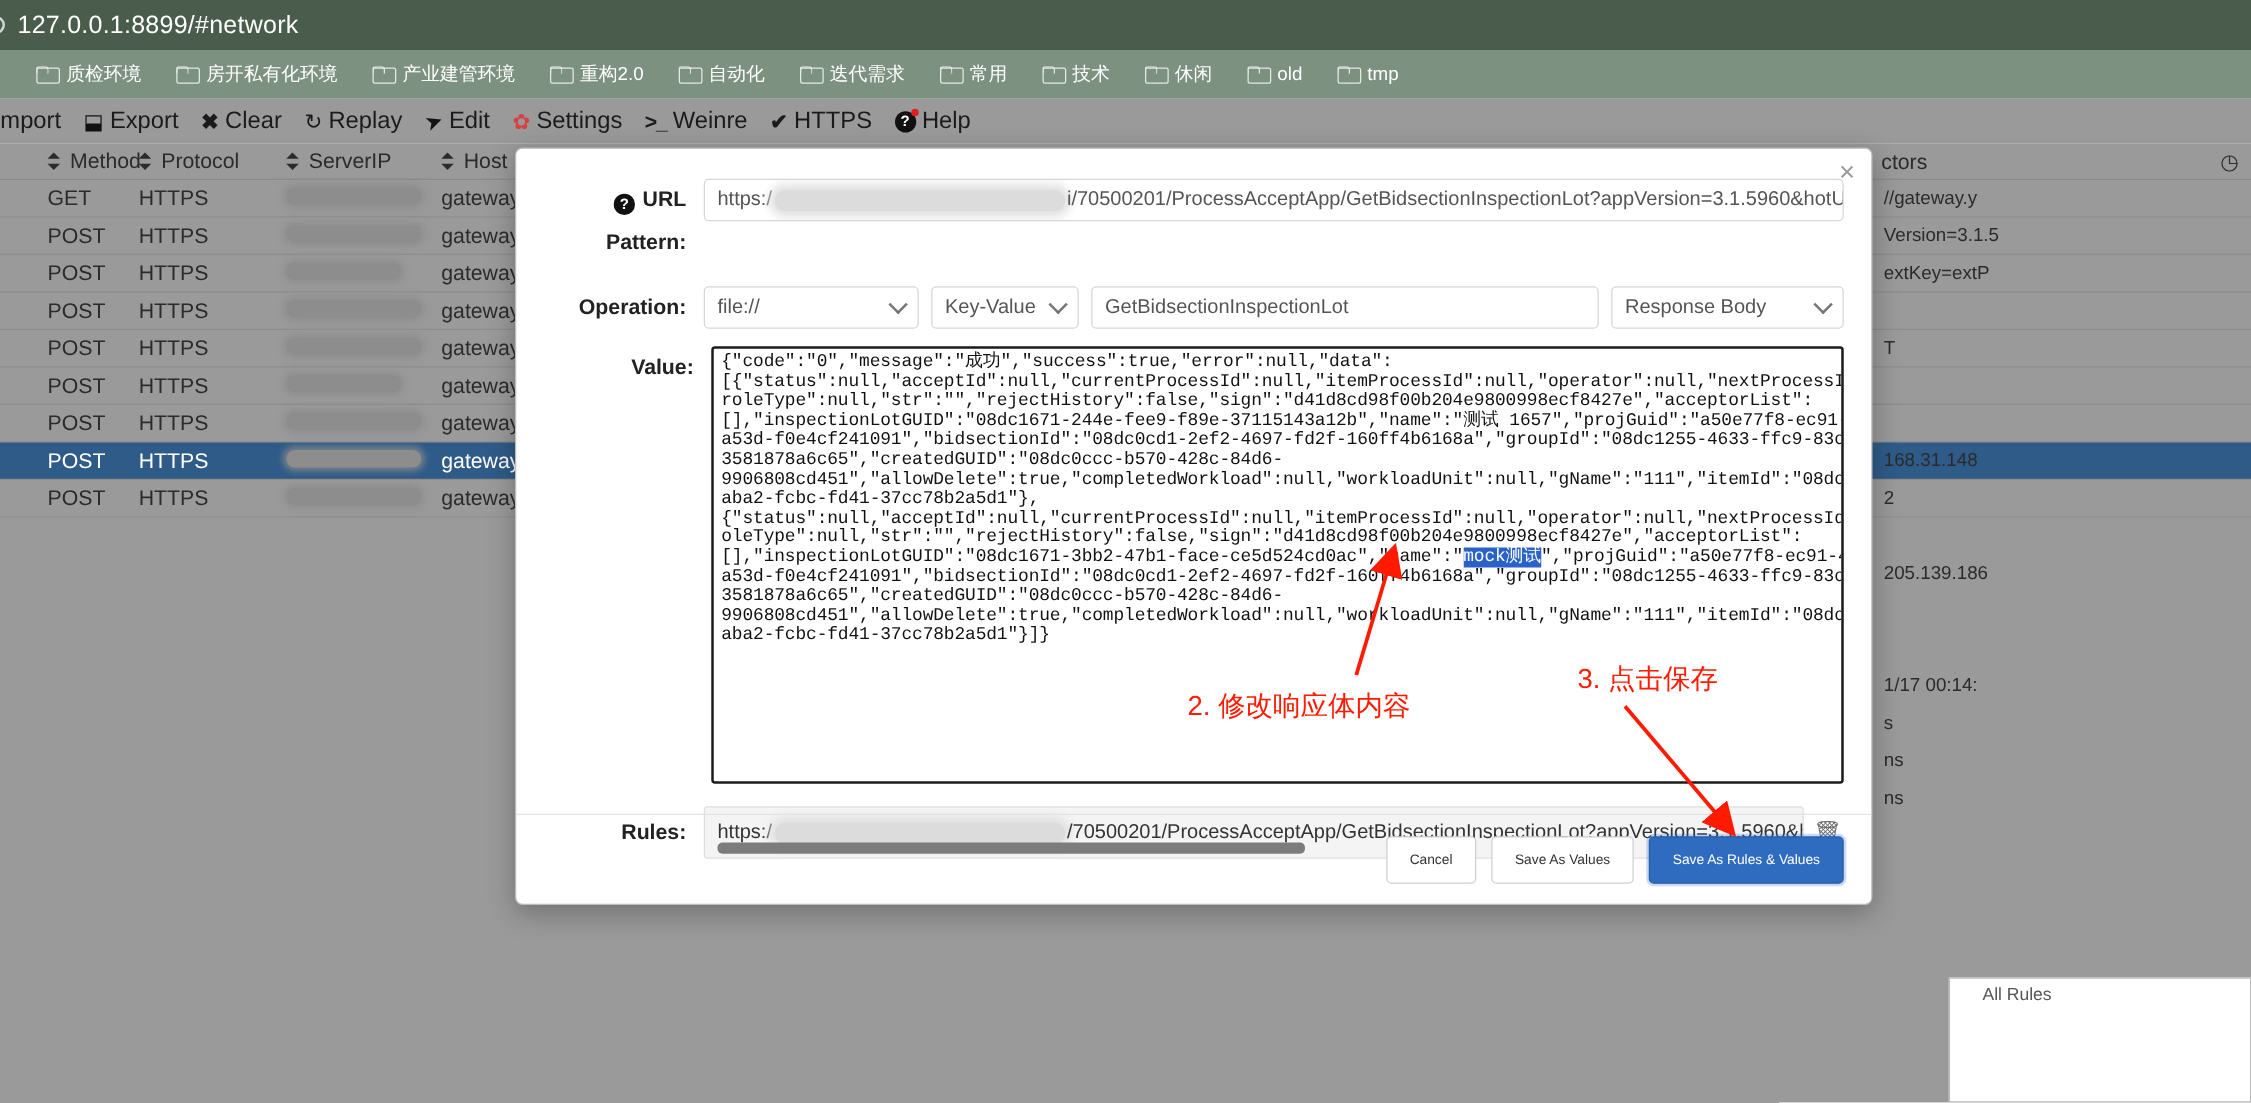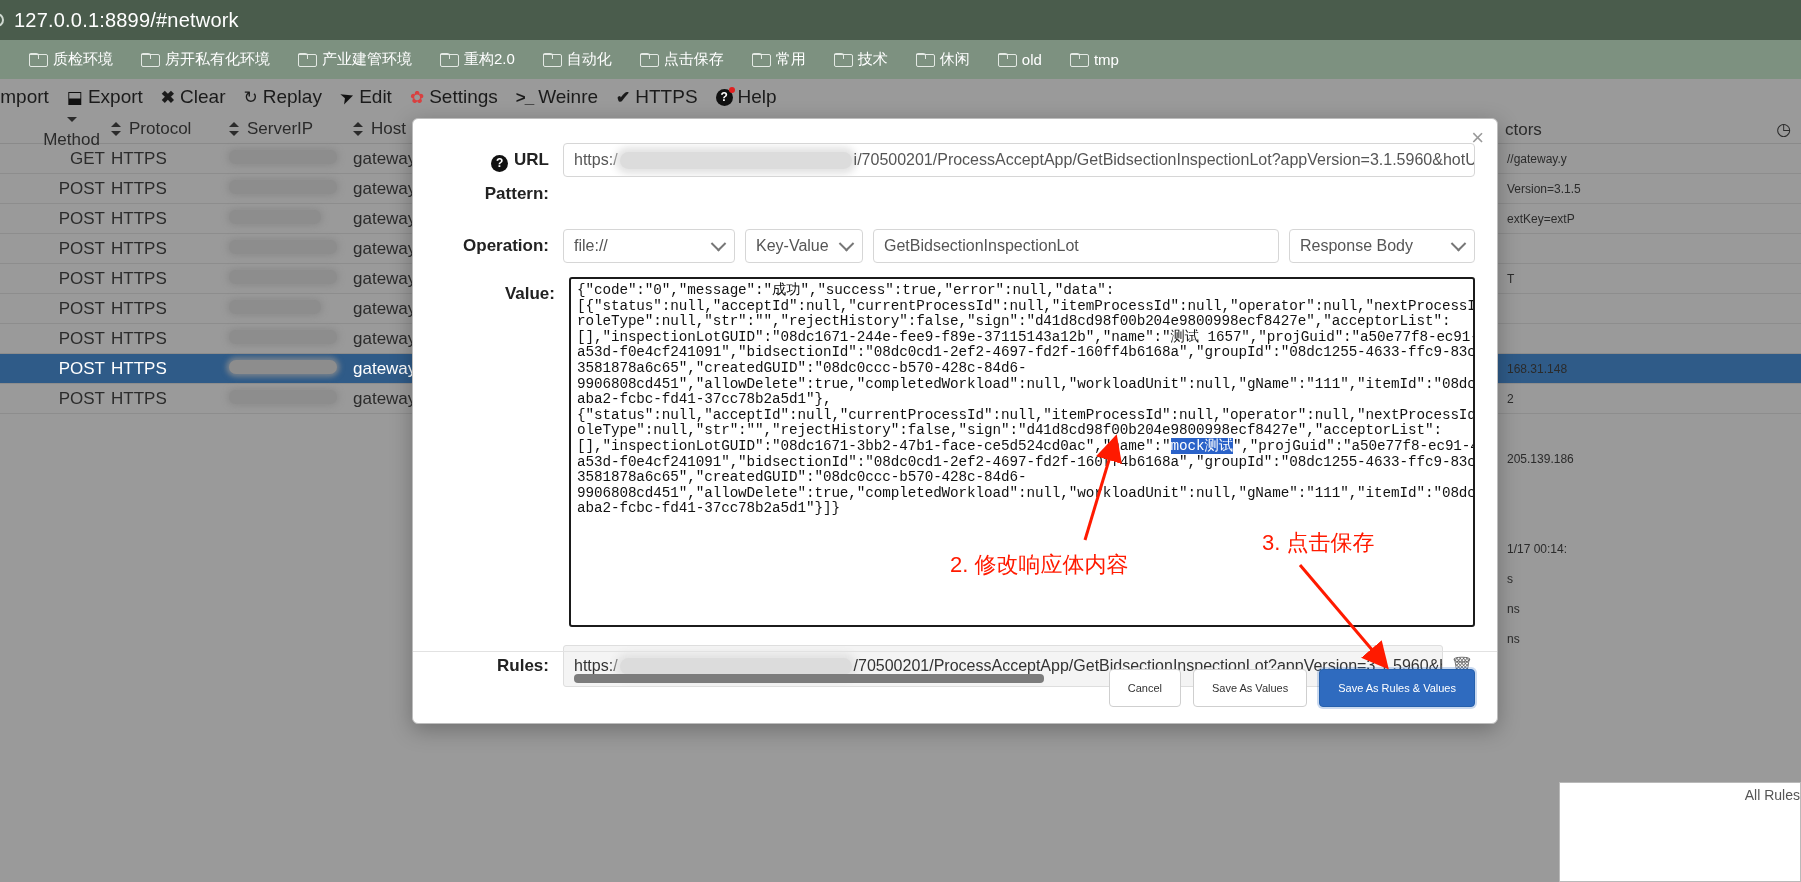--- a/index.html
+++ b/index.html
@@ -95,49 +95,49 @@
     border-left: 5px solid transparent; border-right: 5px solid transparent;
   }
   .sortic::before { top: 0; border-bottom: 5px solid #2b2b2b; }
   .sortic::after { bottom: 0; border-top: 5px solid #2b2b2b; }
 
   .grow {
     display: flex; align-items: center; height: 30px;
     border-bottom: 1px solid #8d8d8d; font-size: 17px; color: #2b2b2b;
   }
   .grow.sel { background: #2f5b88; color: #ffffff; }
-  .c-method { width: 105px; text-align: right; padding-left: 38px; flex-direction: column; }
+  .c-method { width: 105px; text-align: left; padding-left: 38px; }
   .c-proto  { width: 110px; padding-left: 6px; }
   .c-ip     { width: 130px; padding-left: 14px; }
   .c-host   { width: 110px; padding-left: 8px; overflow: hidden; }
   .blur-chip {
     display: inline-block; height: 14px; width: 108px; border-radius: 9px;
     background: #8d8d8d;
     box-shadow: 0 0 5px 3px rgba(140,140,140,.75);
   }
   .blur-chip.w2 { width: 92px; }
 
   .right-col {
     position: absolute; right: 0; top: 115px; width: 300px; height: 767px;
     font-size: 15px; color: #333; overflow: hidden;
   }
   .rc-head {
     display: flex; align-items: center; justify-content: space-between;
     height: 29px; padding: 0 10px 0 4px; color: #2b2b2b; font-size: 17px;
   }
-  .rc-line { height: 30px; line-height: 30px; padding-left: 6px; color: #2b2b2b; font-size: 12px; }
+  .rc-line { height: 30px; line-height: 30px; padding-left: 6px; color: #2b2b2b; font-size: 15px; }
   .rc-box {
     position: absolute; right: 0; bottom: 0; width: 242px; height: 100px;
     border: 1px solid #b9b9b9; background: #fff;
   }
   .rc-box .rc-tab {
     height: 42px; line-height: 42px; text-align: center; color: #333; font-size: 15px;
     border-top: 1px solid #ddd;
   }
-  .rc-all { height: 24px; line-height: 24px; padding-left: 10px; color: #555; font-size: 14px; text-align: right; }
+  .rc-all { height: 24px; line-height: 24px; padding-left: 26px; color: #555; font-size: 14px; }
 
   
   .modal {
     position: absolute; left: 412px; top: 118px; width: 1086px; height: 606px;
     background: #ffffff; border: 1px solid #bdbdbd; border-radius: 6px;
     box-shadow: 0 6px 22px rgba(0,0,0,.28);
   }
   .modal-close {
     position: absolute; right: 13px; top: 8px; font-size: 22px; color: #9a9a9a;
     line-height: 1; cursor: pointer; font-family: "Liberation Sans", sans-serif;
@@ -252,21 +252,21 @@
     <div class="bm">
       <span class="folder"></span>
       <span>重构2.0</span>
     </div>
     <div class="bm">
       <span class="folder"></span>
       <span>自动化</span>
     </div>
     <div class="bm">
       <span class="folder"></span>
-      <span>点击保存</span>
+      <span>迭代需求</span>
     </div>
     <div class="bm">
       <span class="folder"></span>
       <span>常用</span>
     </div>
     <div class="bm">
       <span class="folder"></span>
       <span>技术</span>
     </div>
     <div class="bm">

